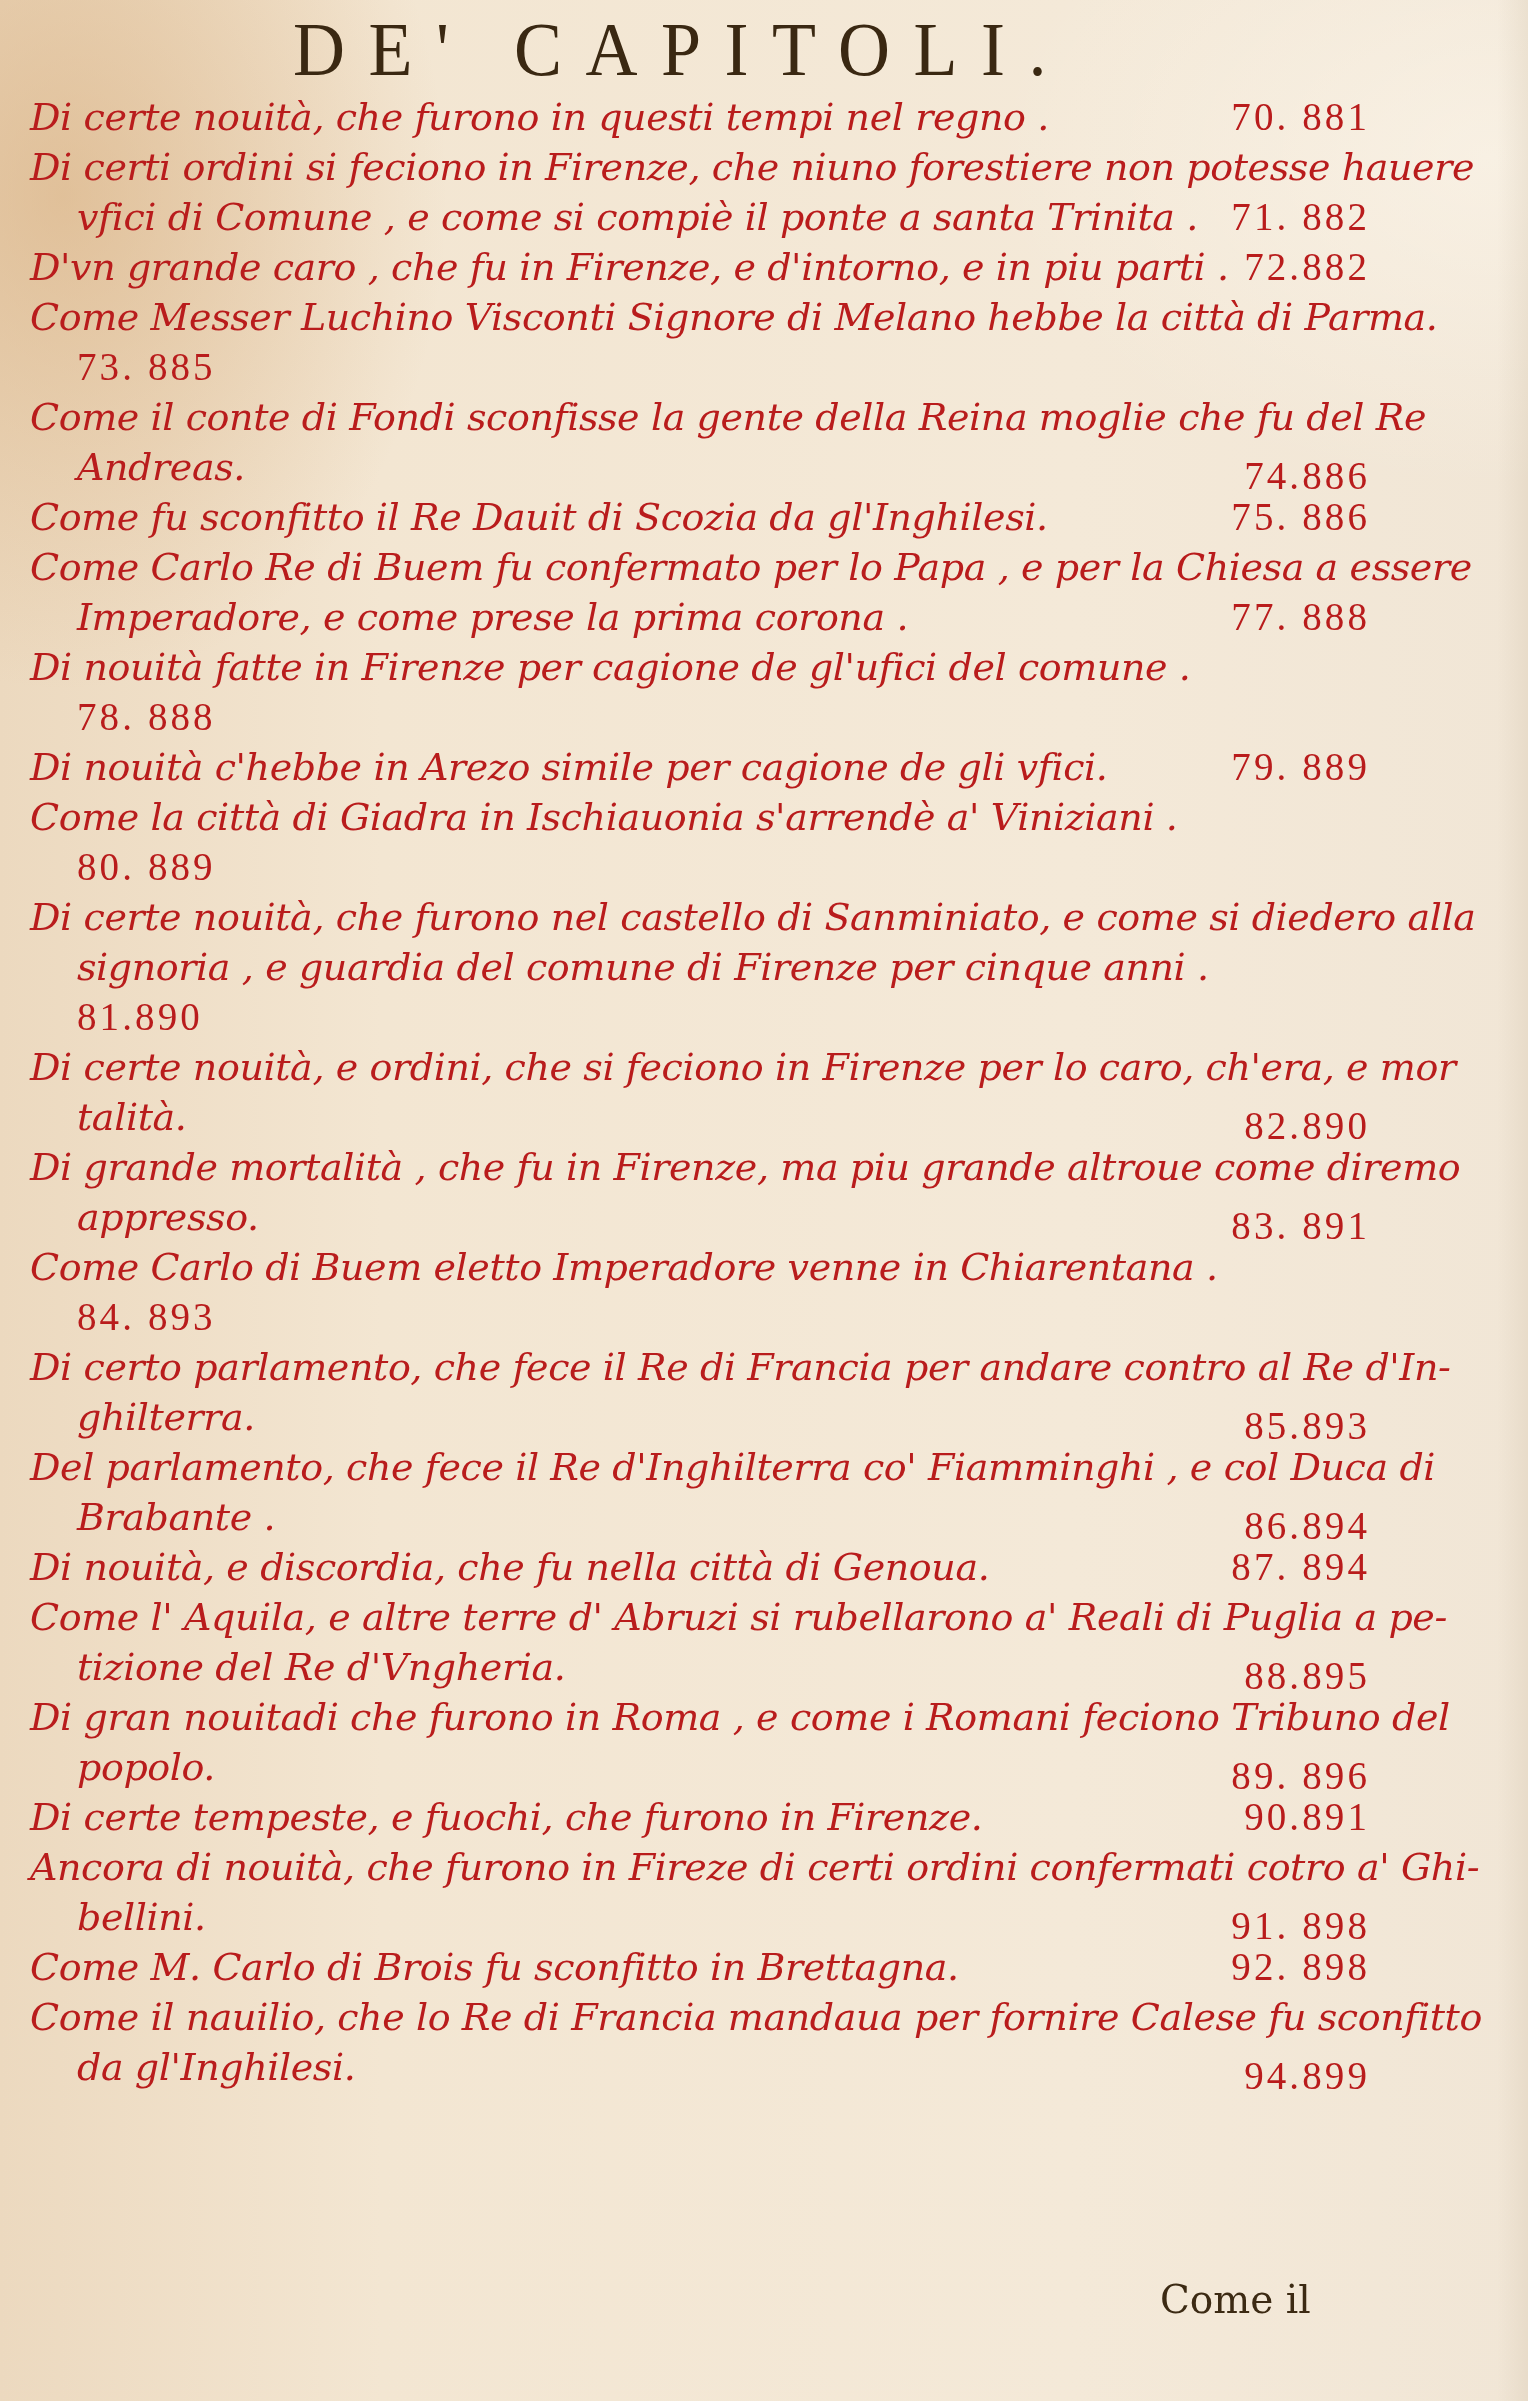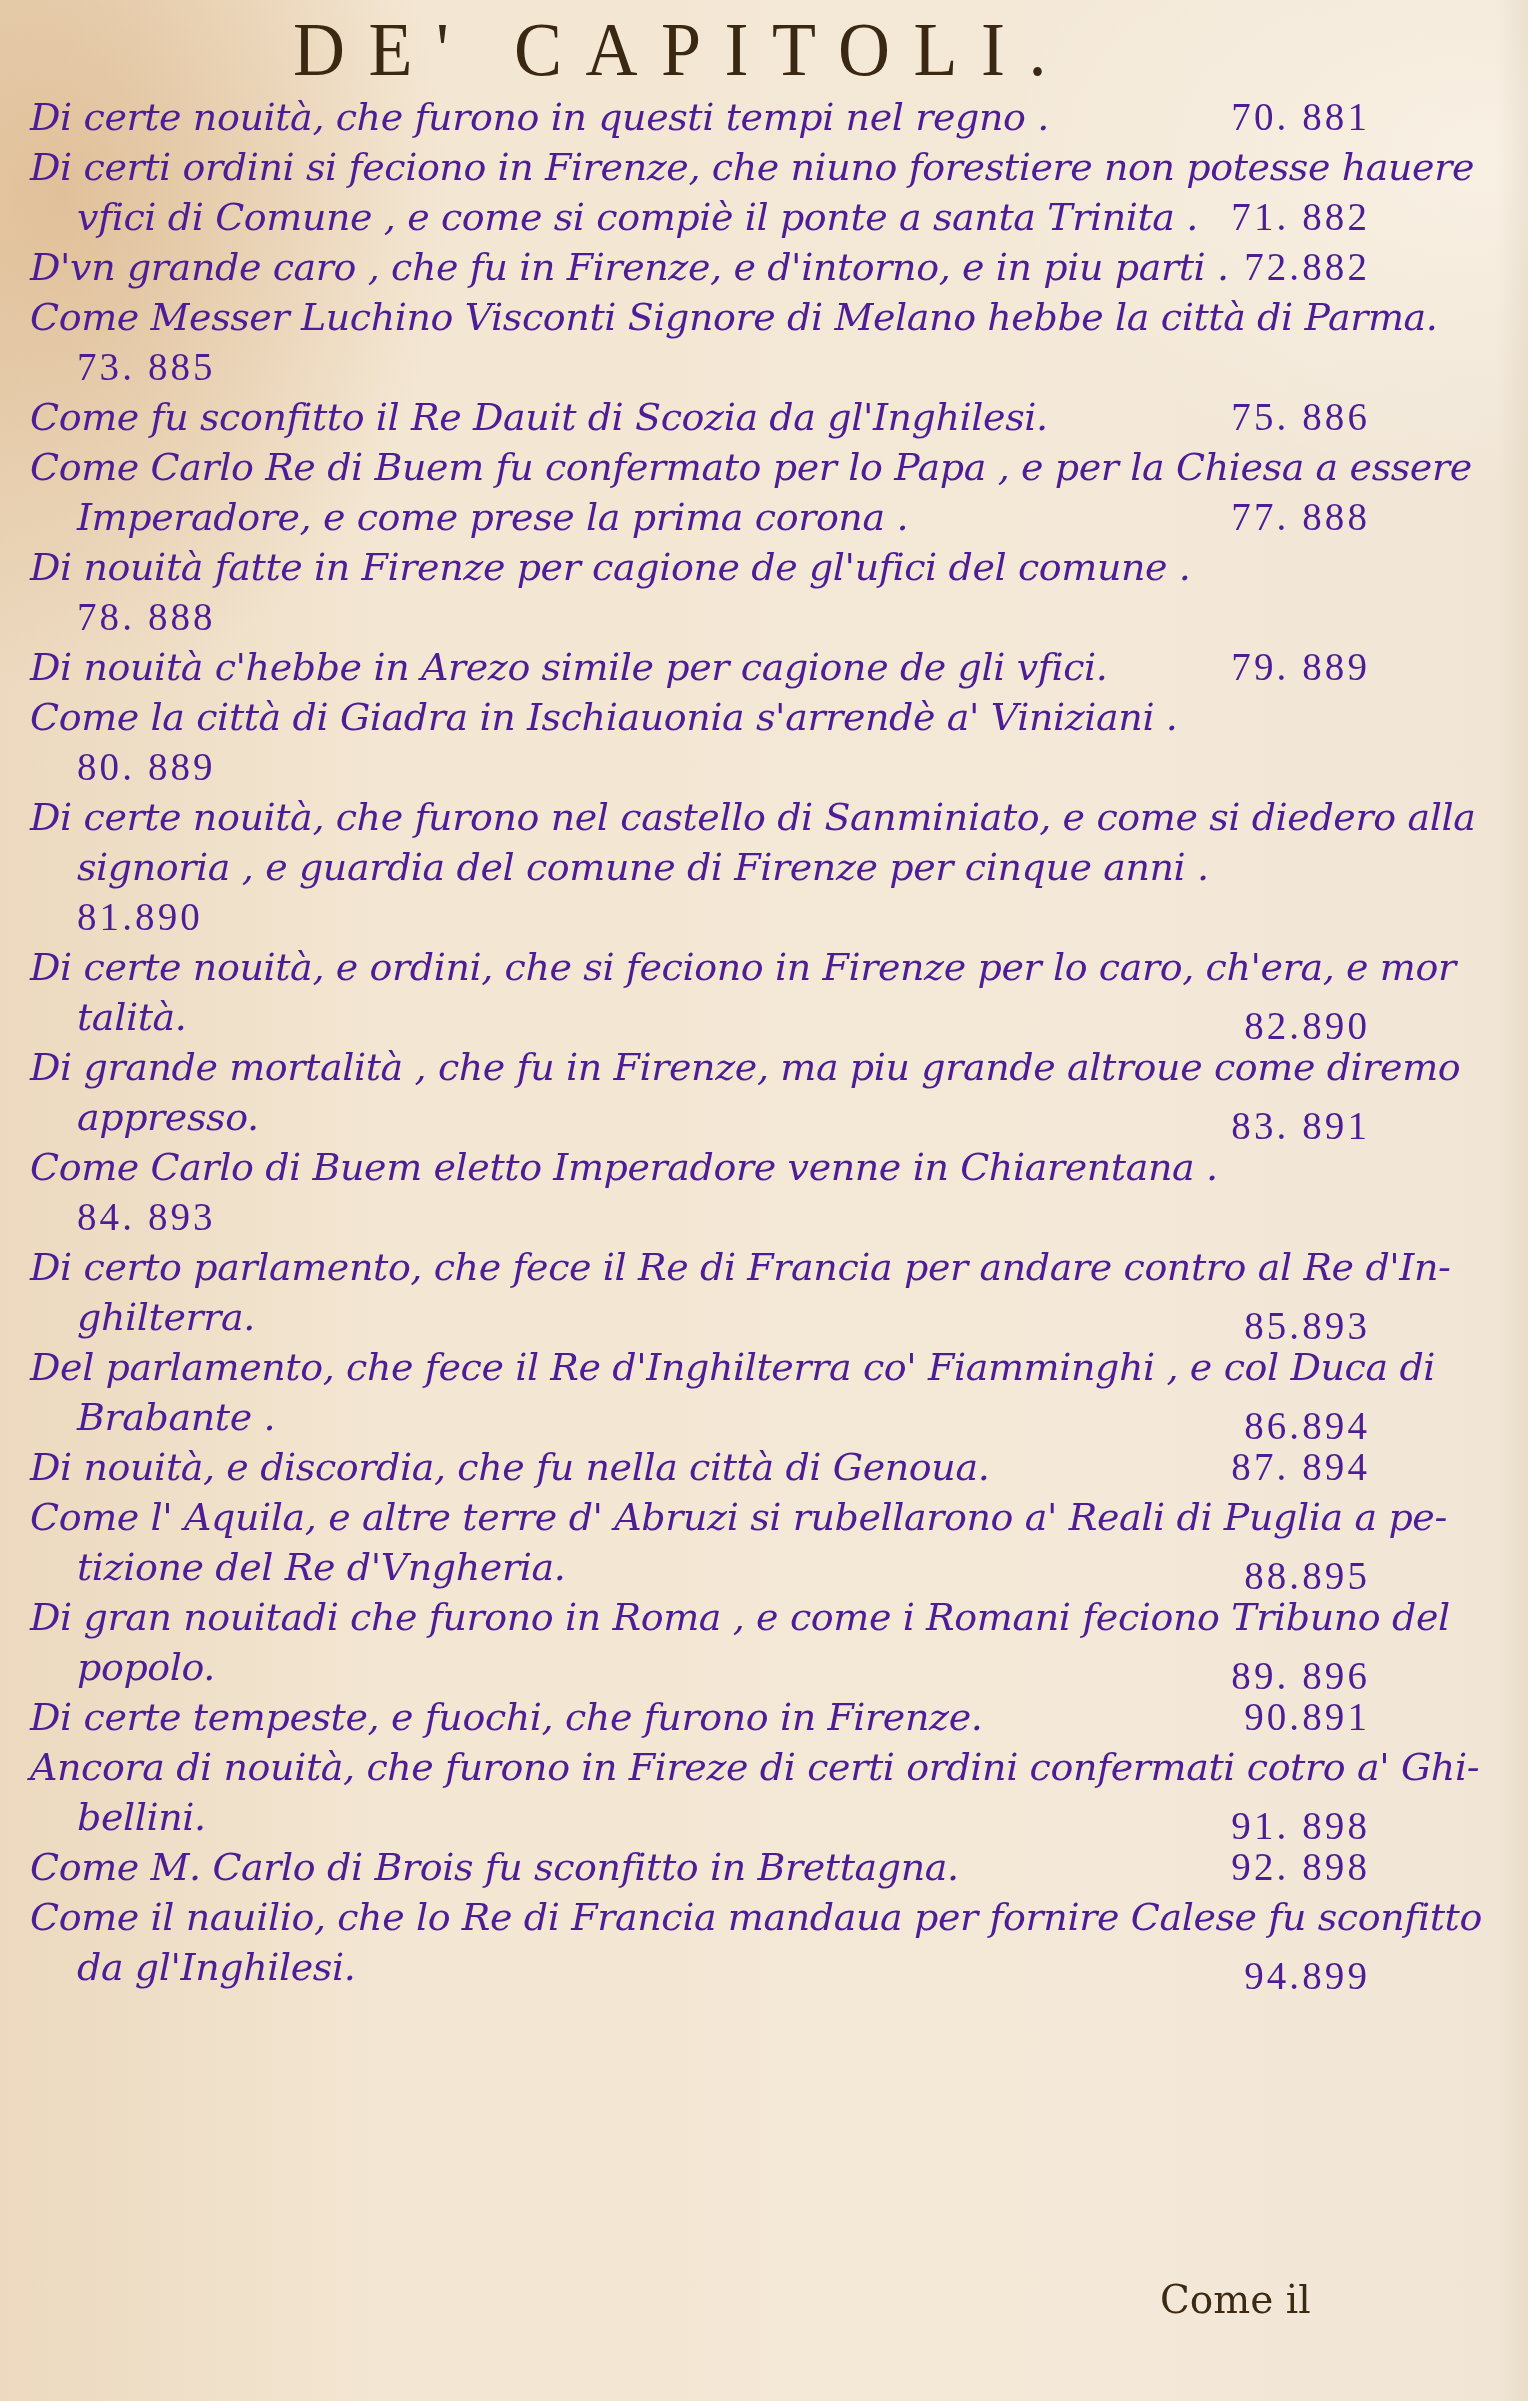--- a/index.html
+++ b/index.html
@@ -37,21 +37,21 @@
       position: absolute;
       left: 30px;
       top: 92px;
       width: 1348px;
     }
     .entry {
       position: relative;
       font-style: italic;
       font-size: 38px;
       line-height: 50px;
-      color: #4c1d95;
+      color: #b91c1c;
       letter-spacing: -0.4px;
     }
     .entry .line {
       display: block;
       white-space: nowrap;
       position: relative;
       height: 50px;
     }
     .entry .line.cont { padding-left: 47px; }
     .entry .ref {
@@ -92,20 +92,24 @@
       <div class="entry">
         <span class="line"><span>Di certi ordini si feciono in Firenze, che niuno forestiere non potesse hauere</span></span>
         <span class="line cont"><span>vfici di Comune , e come si compiè il ponte a santa Trinita .</span><span class="ref">71. 882</span></span>
       </div>
       <div class="entry">
         <span class="line"><span>D'vn grande caro , che fu in Firenze, e d'intorno, e in piu parti .</span><span class="ref">72.882</span></span>
       </div>
       <div class="entry">
         <span class="line"><span>Come Messer Luchino Visconti Signore di Melano hebbe la città di Parma.</span></span>
         <span class="ref below">73. 885</span>
+      </div>
+      <div class="entry">
+        <span class="line"><span>Come il conte di Fondi sconfisse la gente della Reina moglie che fu del Re</span></span>
+        <span class="line cont"><span>Andreas.</span><span class="ref low">74.886</span></span>
       </div>
       <div class="entry">
         <span class="line"><span>Come fu sconfitto il Re Dauit di Scozia da gl'Inghilesi.</span><span class="ref">75. 886</span></span>
       </div>
       <div class="entry">
         <span class="line"><span>Come Carlo Re di Buem fu confermato per lo Papa , e per la Chiesa a essere</span></span>
         <span class="line cont"><span>Imperadore, e come prese la prima corona .</span><span class="ref">77. 888</span></span>
       </div>
       <div class="entry">
         <span class="line"><span>Di nouità fatte in Firenze per cagione de gl'ufici del comune .</span></span>

